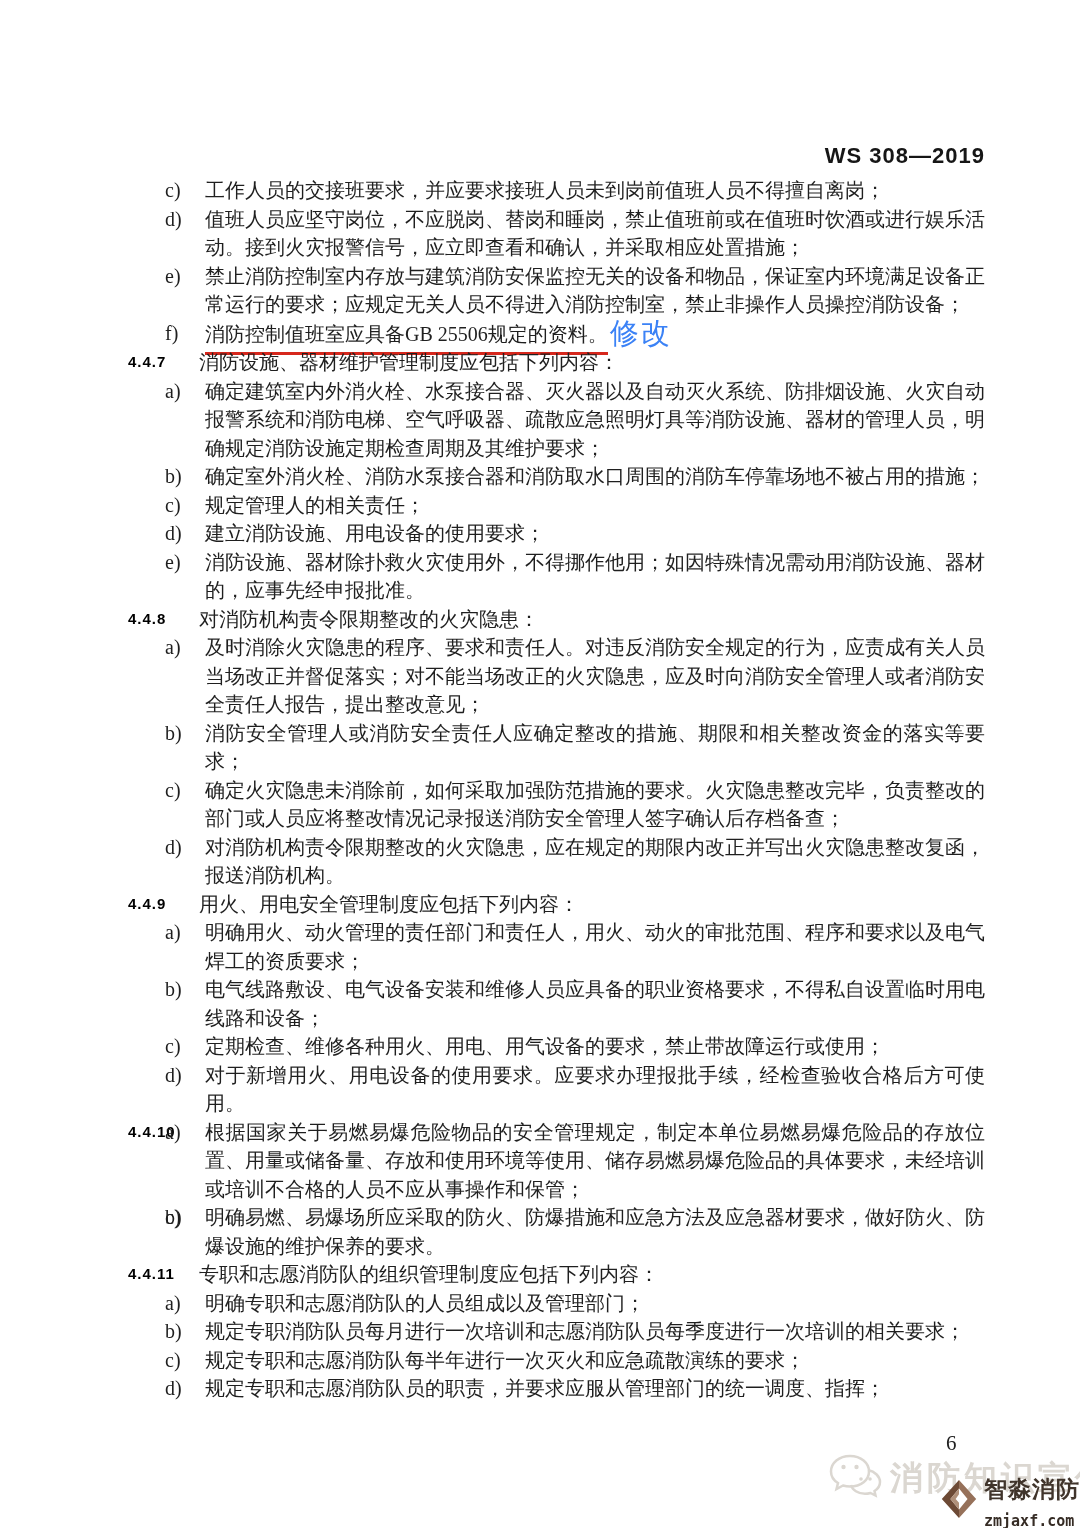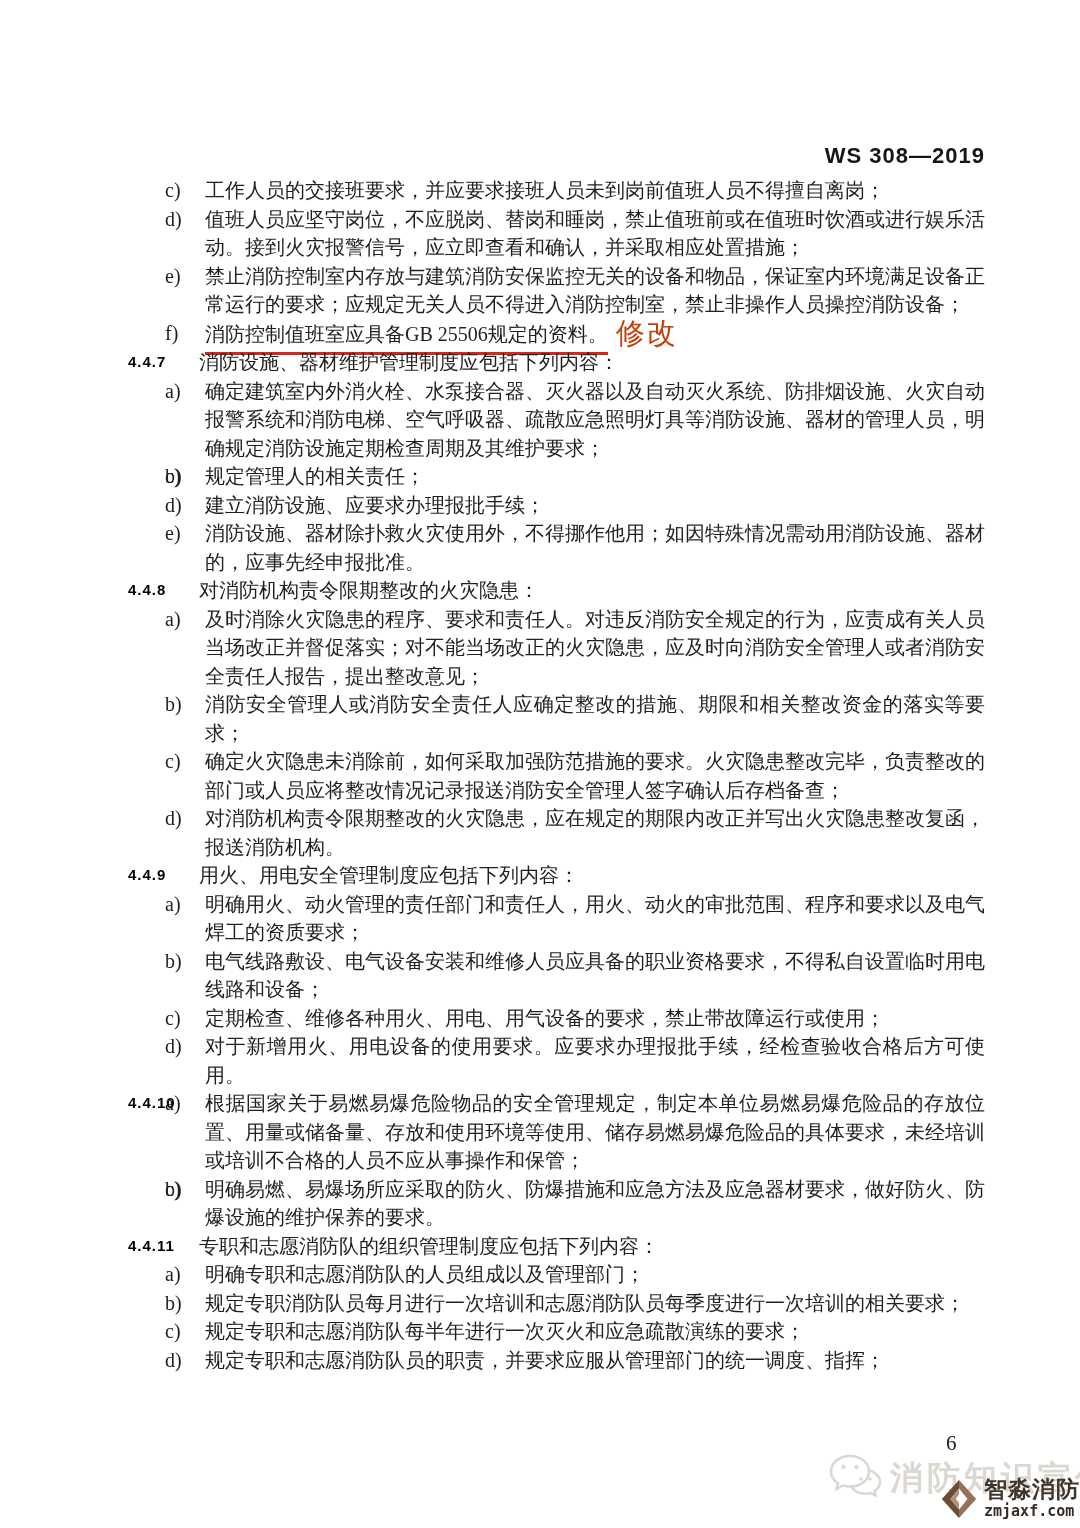--- a/index.html
+++ b/index.html
@@ -28,22 +28,22 @@
   .block.section .num{
     position:absolute;left:-71px;
     font-family:"Liberation Sans", sans-serif;font-weight:bold;
     font-size:15px;letter-spacing:1px;color:#000000;
   }
   .underlined{
     border-bottom:3px solid #d6271c;
     padding-bottom:7px;
   }
   .annotation{
-    color:#c2410c;font-size:29px;line-height:28.5px;
-    margin-left:8px;vertical-align:-2px;letter-spacing:2px;
+    color:#3b82f6;font-size:29px;line-height:28.5px;
+    margin-left:2px;vertical-align:-2px;letter-spacing:2px;
   }
   .page-number{
     position:absolute;top:1431px;left:946px;
     font-size:21px;color:#222;
   }
   .watermark{
     position:absolute;top:1452px;left:828px;width:252px;
     display:flex;align-items:center;gap:8px;
     color:#dbd7d1;z-index:1;
   }
@@ -55,40 +55,40 @@
     position:absolute;top:1478px;left:938px;z-index:2;
     display:flex;align-items:flex-start;gap:4px;
   }
   .logo-texts{display:flex;flex-direction:column;line-height:1;}
   .logo-name{
     font-family:"Liberation Sans", sans-serif;font-weight:bold;
     font-size:23px;color:#40342b;letter-spacing:1px;
   }
   .logo-url{
     font-family:"DejaVu Sans Mono", monospace;font-weight:bold;
-    font-size:15px;color:#362c25;margin-top:3px;letter-spacing:0px;
+    font-size:15px;color:#362c25;margin-top:13px;letter-spacing:0px;
   }
 </style>
 </head>
 <body>
 
 <div class="page">
 
   <div class="std-code">WS 308—2019</div>
 
   <div class="doc-body">
       <div class="block item"><span class="label">c)</span><span>工作人员的交接班要求，并应要求接班人员未到岗前值班人员不得擅自离岗；</span></div>
       <div class="block item"><span class="label">d)</span><span>值班人员应坚守岗位，不应脱岗、替岗和睡岗，禁止值班前或在值班时饮酒或进行娱乐活动。接到火灾报警信号，应立即查看和确认，并采取相应处置措施；</span></div>
       <div class="block item"><span class="label">e)</span><span>禁止消防控制室内存放与建筑消防安保监控无关的设备和物品，保证室内环境满足设备正常运行的要求；应规定无关人员不得进入消防控制室，禁止非操作人员操控消防设备；</span></div>
       <div class="block item"><span class="label">f)</span><span class="underlined">消防控制值班室应具备GB 25506规定的资料。</span><span class="annotation">修改</span></div>
       <div class="block section"><span class="num">4.4.7</span><span>消防设施、器材维护管理制度应包括下列内容：</span></div>
       <div class="block item"><span class="label">a)</span><span>确定建筑室内外消火栓、水泵接合器、灭火器以及自动灭火系统、防排烟设施、火灾自动报警系统和消防电梯、空气呼吸器、疏散应急照明灯具等消防设施、器材的管理人员，明确规定消防设施定期检查周期及其维护要求；</span></div>
-      <div class="block item"><span class="label">b)</span></div>
+      <div class="block item"><span class="label">b)</span><span>确定室外消火栓、消防水泵接合器和消防取水口周围的消防车停靠场地不被占用的措施；</span></div>
       <div class="block item"><span class="label">c)</span><span>规定管理人的相关责任；</span></div>
-      <div class="block item"><span class="label">d)</span><span>建立消防设施、应要求办理报批手续；</span></div>
+      <div class="block item"><span class="label">d)</span><span>建立消防设施、用电设备的使用要求；</span></div>
       <div class="block item"><span class="label">e)</span><span>消防设施、器材除扑救火灾使用外，不得挪作他用；如因特殊情况需动用消防设施、器材的，应事先经申报批准。</span></div>
       <div class="block section"><span class="num">4.4.8</span><span>对消防机构责令限期整改的火灾隐患：</span></div>
       <div class="block item"><span class="label">a)</span><span>及时消除火灾隐患的程序、要求和责任人。对违反消防安全规定的行为，应责成有关人员当场改正并督促落实；对不能当场改正的火灾隐患，应及时向消防安全管理人或者消防安全责任人报告，提出整改意见；</span></div>
       <div class="block item"><span class="label">b)</span><span>消防安全管理人或消防安全责任人应确定整改的措施、期限和相关整改资金的落实等要求；</span></div>
       <div class="block item"><span class="label">c)</span><span>确定火灾隐患未消除前，如何采取加强防范措施的要求。火灾隐患整改完毕，负责整改的部门或人员应将整改情况记录报送消防安全管理人签字确认后存档备查；</span></div>
       <div class="block item"><span class="label">d)</span><span>对消防机构责令限期整改的火灾隐患，应在规定的期限内改正并写出火灾隐患整改复函，报送消防机构。</span></div>
       <div class="block section"><span class="num">4.4.9</span><span>用火、用电安全管理制度应包括下列内容：</span></div>
       <div class="block item"><span class="label">a)</span><span>明确用火、动火管理的责任部门和责任人，用火、动火的审批范围、程序和要求以及电气焊工的资质要求；</span></div>
       <div class="block item"><span class="label">b)</span><span>电气线路敷设、电气设备安装和维修人员应具备的职业资格要求，不得私自设置临时用电线路和设备；</span></div>
       <div class="block item"><span class="label">c)</span><span>定期检查、维修各种用火、用电、用气设备的要求，禁止带故障运行或使用；</span></div>

